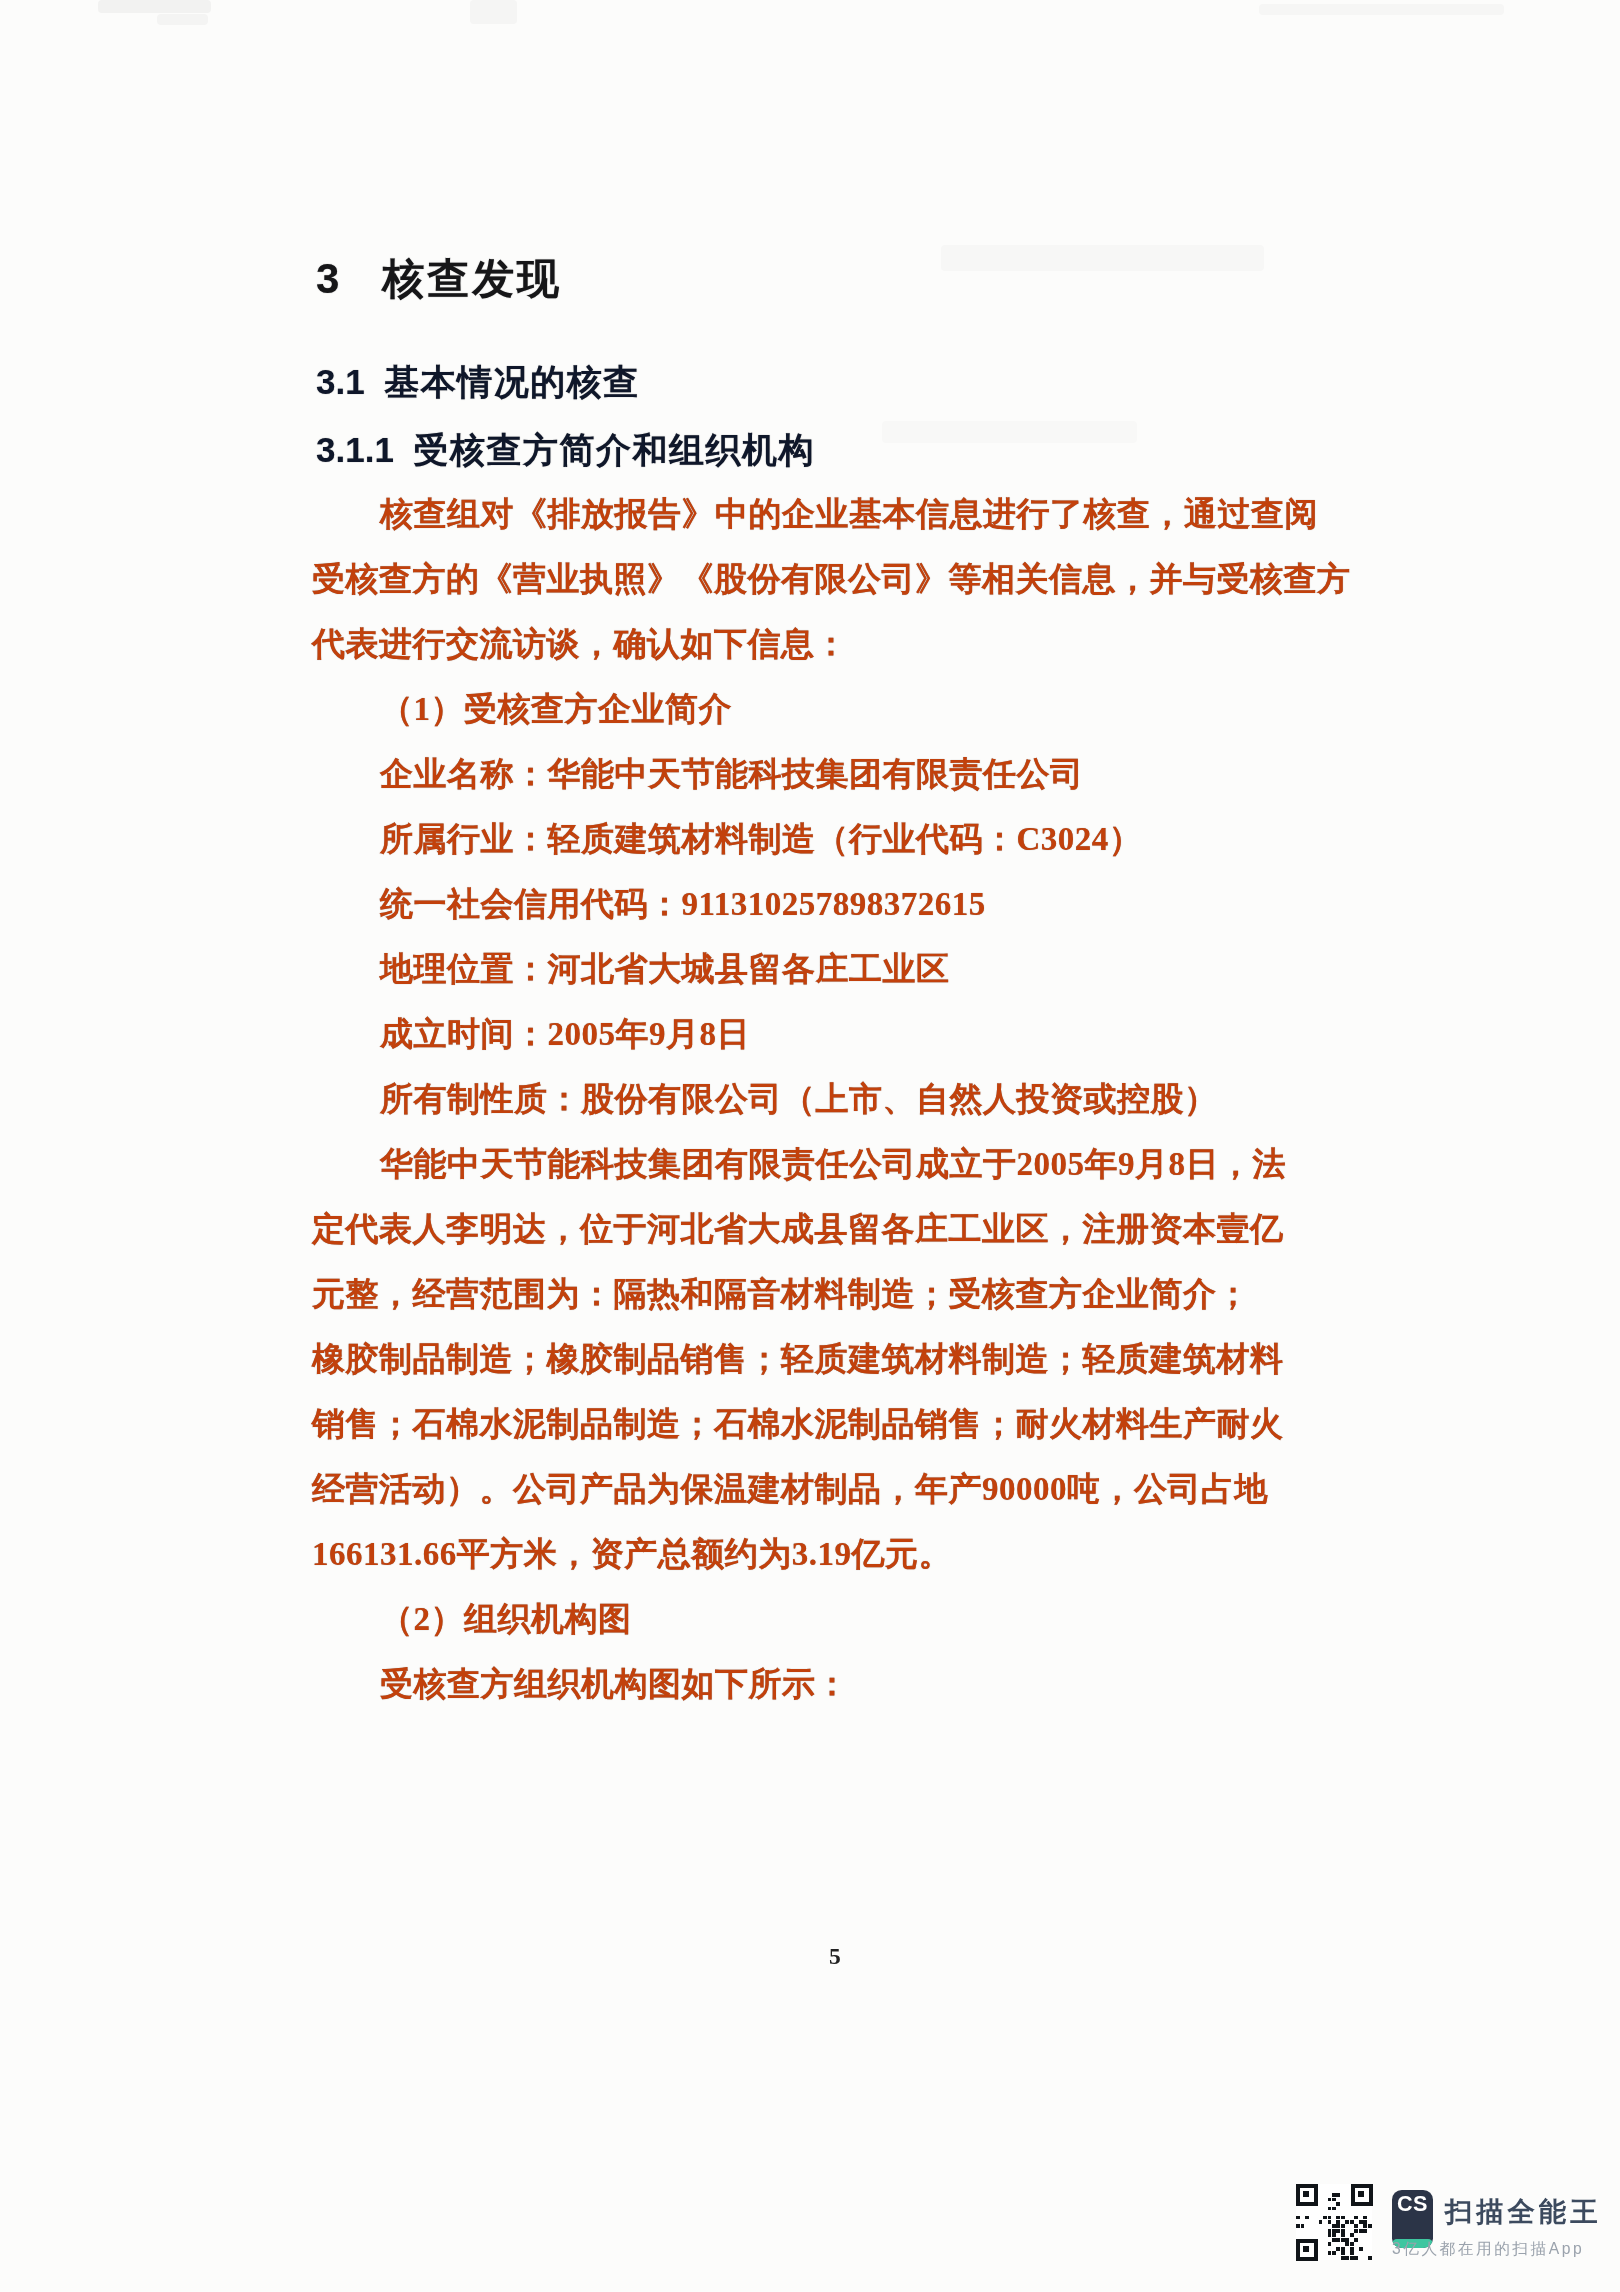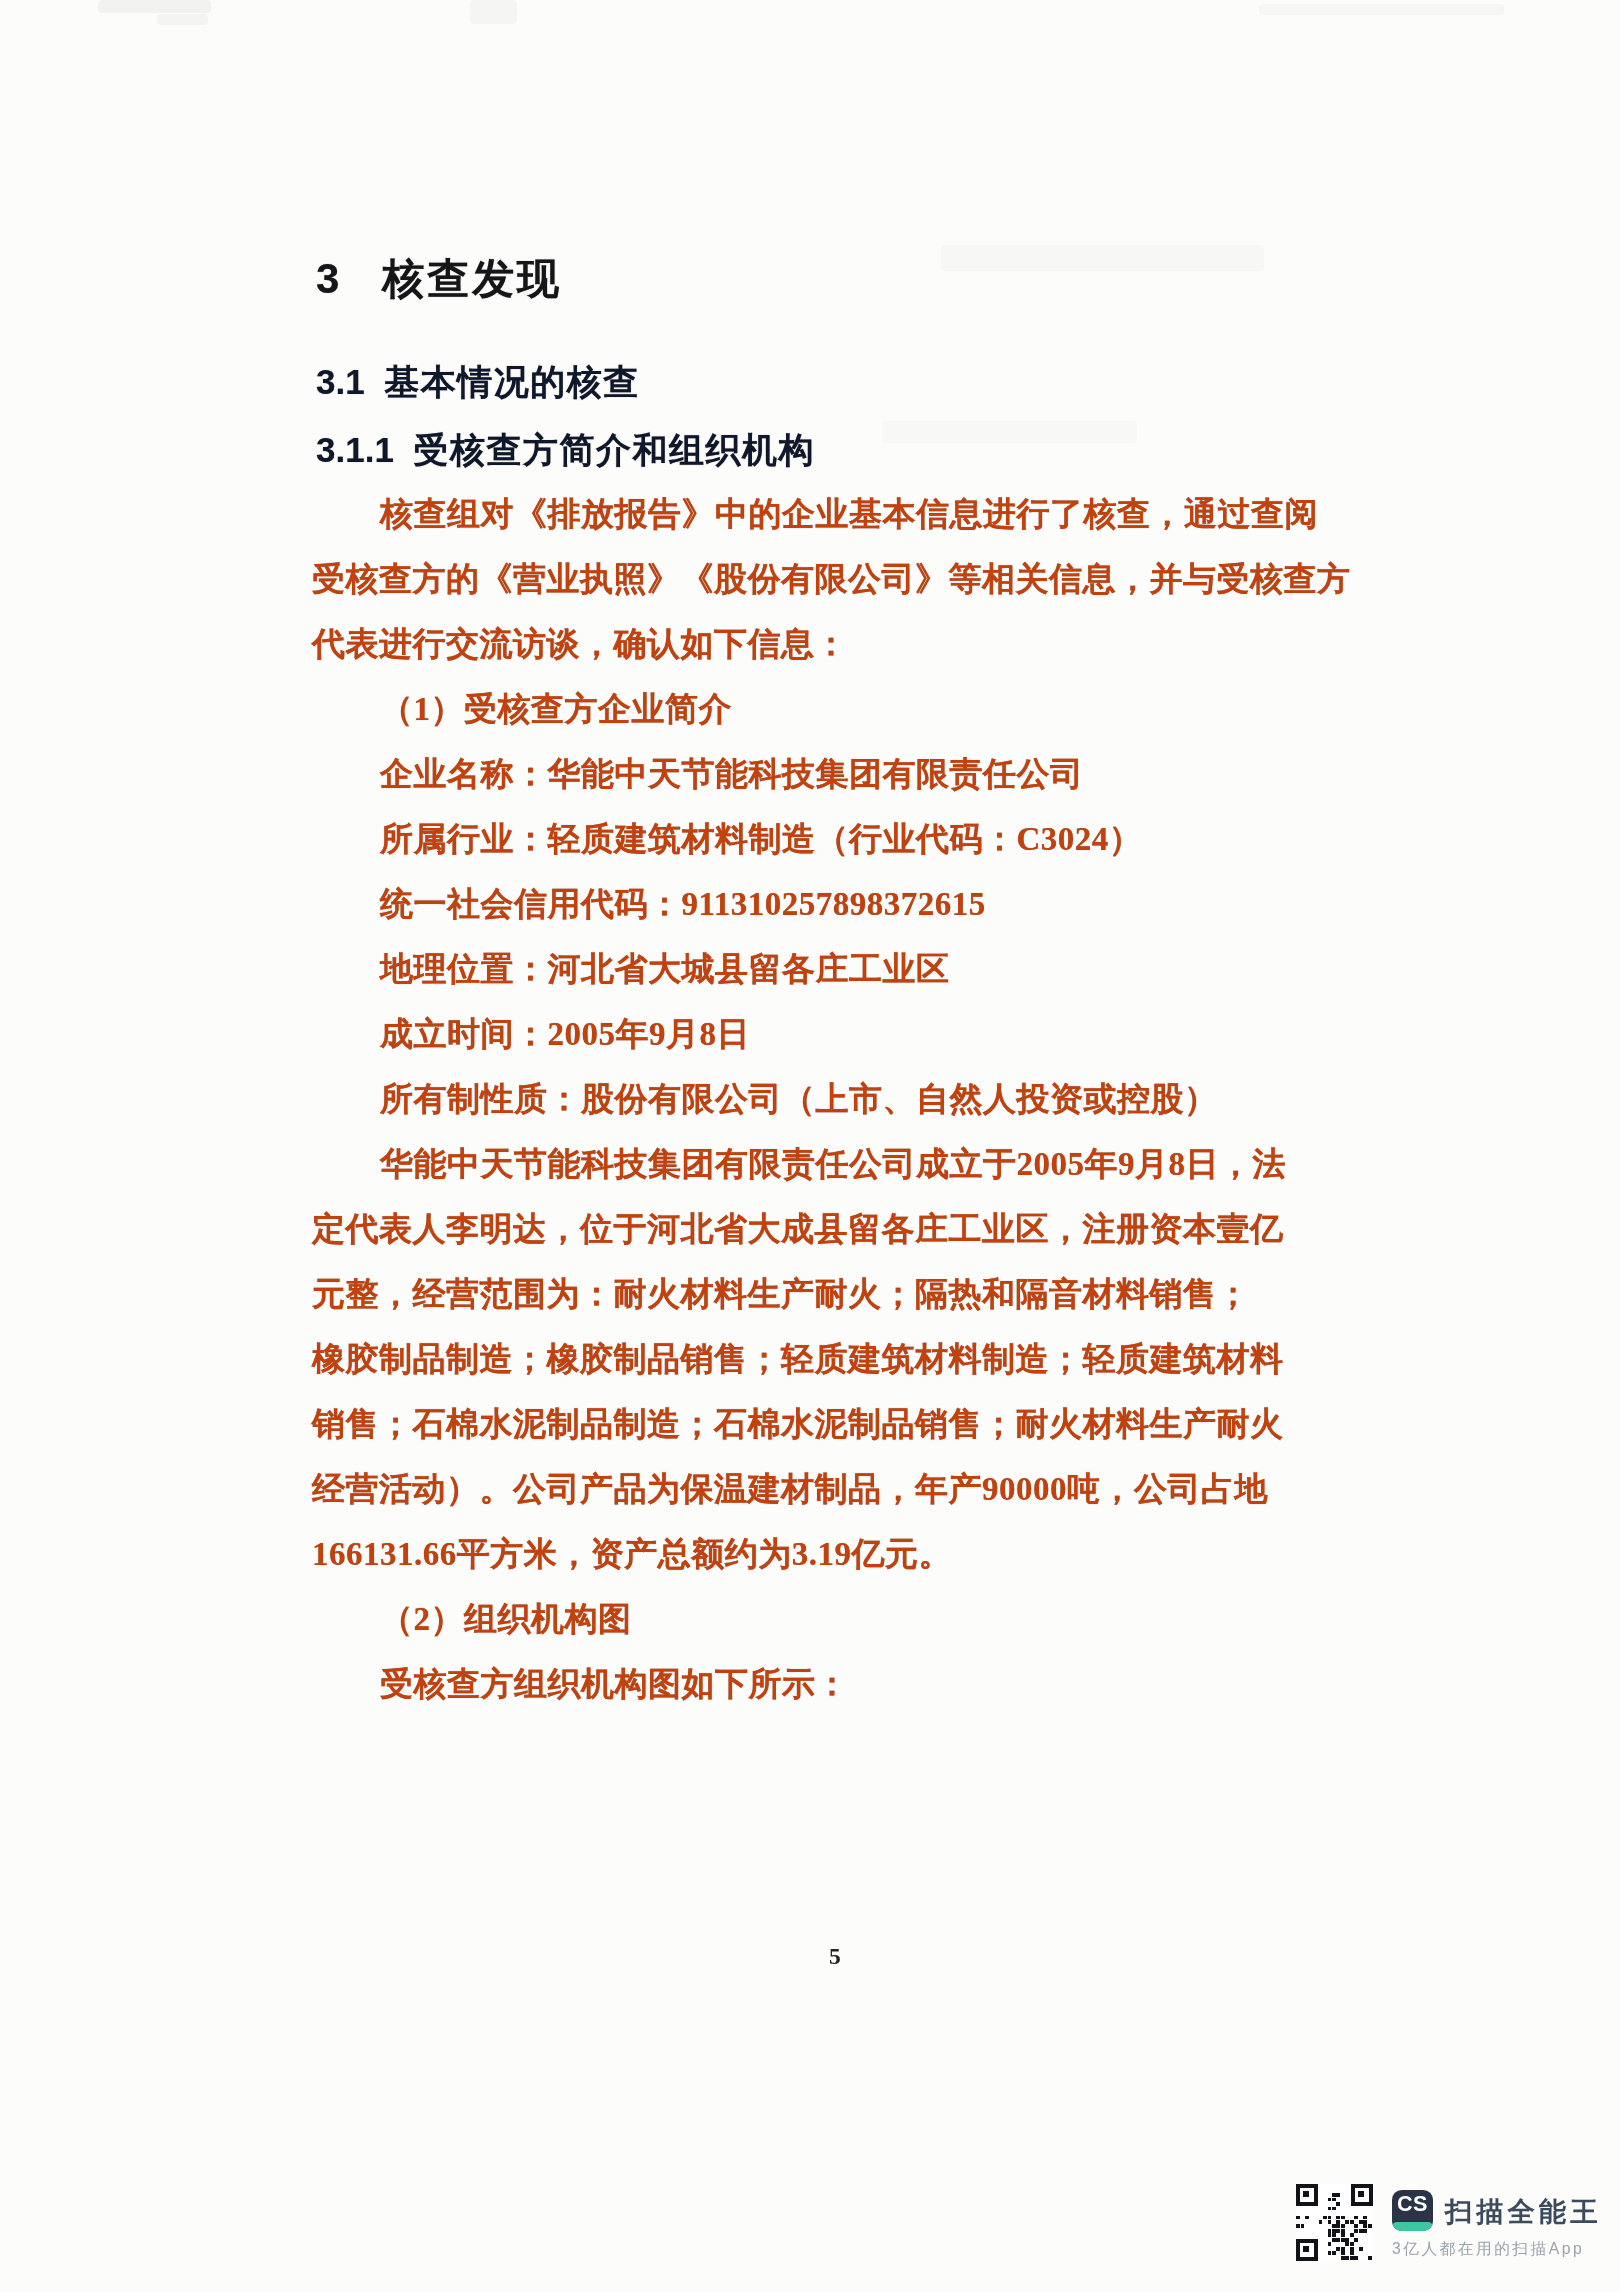--- a/index.html
+++ b/index.html
@@ -77,21 +77,21 @@
   .qr .finder {
     position: absolute; width: 21.6px; height: 21.6px;
     border: 4.9px solid #101418; box-sizing: border-box; background: #fff;
   }
   .qr .finder::after {
     content: ""; position: absolute; left: 2.9px; top: 2.9px;
     width: 5.9px; height: 5.9px; background: #101418;
   }
   .cs-logo {
     position: absolute; left: 96px; top: 7.8px;
-    width: 41px; height: 41px;
+    width: 41px; height: 58px;
     border-radius: 9.8px; overflow: hidden;
     background: var(--logo-bg, #2b3447);
   }
   .cs-logo .cs-text {
     position: absolute; left: 0; right: 0; top: 1px;
     text-align: center;
     font-family: "Liberation Sans", "DejaVu Sans", sans-serif;
     font-weight: 700; font-size: 21.6px; color: #ffffff;
     letter-spacing: 0.5px;
   }
@@ -145,21 +145,21 @@
       <div class="line">代表进行交流访谈，确认如下信息：</div>
       <div class="line indent">（1）受核查方企业简介</div>
       <div class="line indent">企业名称：华能中天节能科技集团有限责任公司</div>
       <div class="line indent">所属行业：轻质建筑材料制造（行业代码：C3024）</div>
       <div class="line indent">统一社会信用代码：911310257898372615</div>
       <div class="line indent">地理位置：河北省大城县留各庄工业区</div>
       <div class="line indent">成立时间：2005年9月8日</div>
       <div class="line indent">所有制性质：股份有限公司（上市、自然人投资或控股）</div>
       <div class="line indent">华能中天节能科技集团有限责任公司成立于2005年9月8日，法</div>
       <div class="line">定代表人李明达，位于河北省大成县留各庄工业区，注册资本壹亿</div>
-      <div class="line">元整，经营范围为：耐火材料生产耐火；隔热和隔音材料销售；</div>
+      <div class="line">元整，经营范围为：隔热和隔音材料制造；受核查方企业简介；</div>
       <div class="line">橡胶制品制造；橡胶制品销售；轻质建筑材料制造；轻质建筑材料</div>
       <div class="line">销售；石棉水泥制品制造；石棉水泥制品销售；耐火材料生产耐火</div>
       <div class="line">经营活动）。公司产品为保温建材制品，年产90000吨，公司占地</div>
       <div class="line">166131.66平方米，资产总额约为3.19亿元。</div>
       <div class="line indent">（2）组织机构图</div>
       <div class="line indent">受核查方组织机构图如下所示：</div>
     </div>
 
   <div class="page-number">5</div>
 

